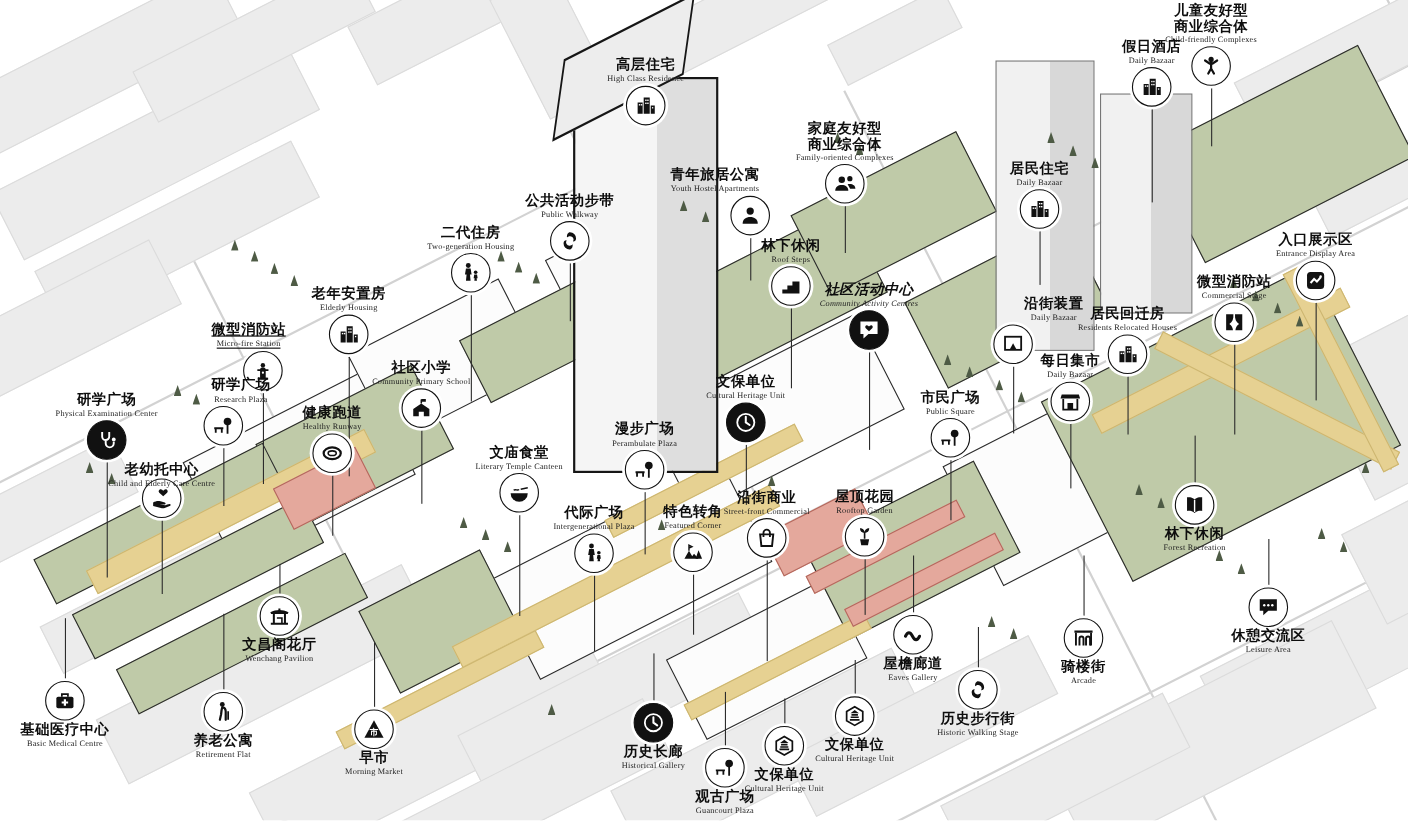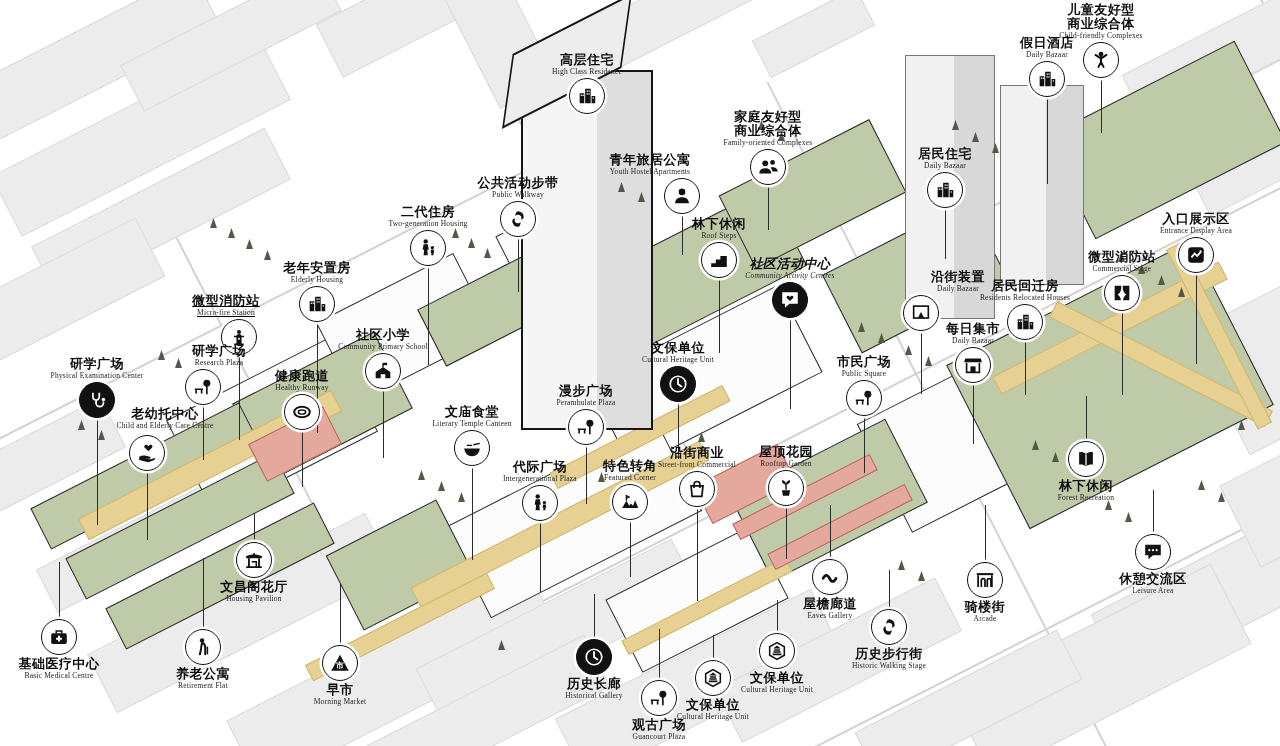--- a/index.html
+++ b/index.html
@@ -372,21 +372,21 @@
         </div>
       </div>
       <div>
         <div class="leader" style="left: 146.5px; top: 470px; height: 70px;"></div>
         <div class="picon" style="left: 129px; top: 435px;">
           <svg viewBox="0 0 24 24" width="22" height="22">
             <path fill="currentColor" d="M13.5 4.6l1.1-1c1.8-1.7 4.6.9 2.8 2.8L13.5 10 9.6 6.4C7.8 4.5 10.6 1.9 12.4 3.6z"></path>
             <path fill="currentColor" d="M3.5 16.2c2.6-1.5 4.8-1.9 7.3-1.2l4.3 1.2c1.2.3 1 2-.3 2H10l5.5.6c.6.1 4-1.6 5-1 .8.4.3 1.4-.6 1.9L15 21.6c-1 .4-2.6.4-3.8 0l-7.7-2z"></path>
           </svg>
         </div>
-        <div class="ptext" style="left: 147px; bottom: 316px; margin-left: 18px;">
+        <div class="ptext" style="left: 147px; bottom: 302px;">
           <div class="zh">老幼托中心</div>
           <div class="en">Child and Elderly Care Centre</div>
         </div>
       </div>
       <div>
         <div class="leader" style="left: 301.5px; top: 429px; height: 58px;"></div>
         <div class="picon" style="left: 284px; top: 394px;">
           <svg viewBox="0 0 24 24" width="22" height="22">
             <ellipse cx="12" cy="12" rx="8.5" ry="5.8" fill="none" stroke="currentColor" stroke-width="2.2"></ellipse>
             <ellipse cx="12" cy="12" rx="4" ry="2.3" fill="none" stroke="currentColor" stroke-width="1.6"></ellipse>
@@ -762,17 +762,17 @@
         <div class="picon" style="left: 236px; top: 542px;">
           <svg viewBox="0 0 24 24" width="22" height="22">
             <path fill="currentColor" d="M3 8.2c6-2.8 12-2.8 18 0l-.8 1.8H3.8z"></path>
             <path fill="none" stroke="currentColor" stroke-width="2" d="M6.5 10v9.5M17.5 10v9.5M3.5 19.8h17"></path>
             <path fill="none" stroke="currentColor" stroke-width="1.6" d="M9.5 14h5v5.8"></path>
             <path fill="currentColor" d="M11 4.5h2V7h-2z"></path>
           </svg>
         </div>
         <div class="ptext" style="left: 254px; top: 580px;">
           <div class="zh">文昌阁花厅</div>
-          <div class="en">Housing Pavilion</div>
+          <div class="en">Wenchang Pavilion</div>
         </div>
       </div>
     </div>
 </div>
 
 </body></html>

